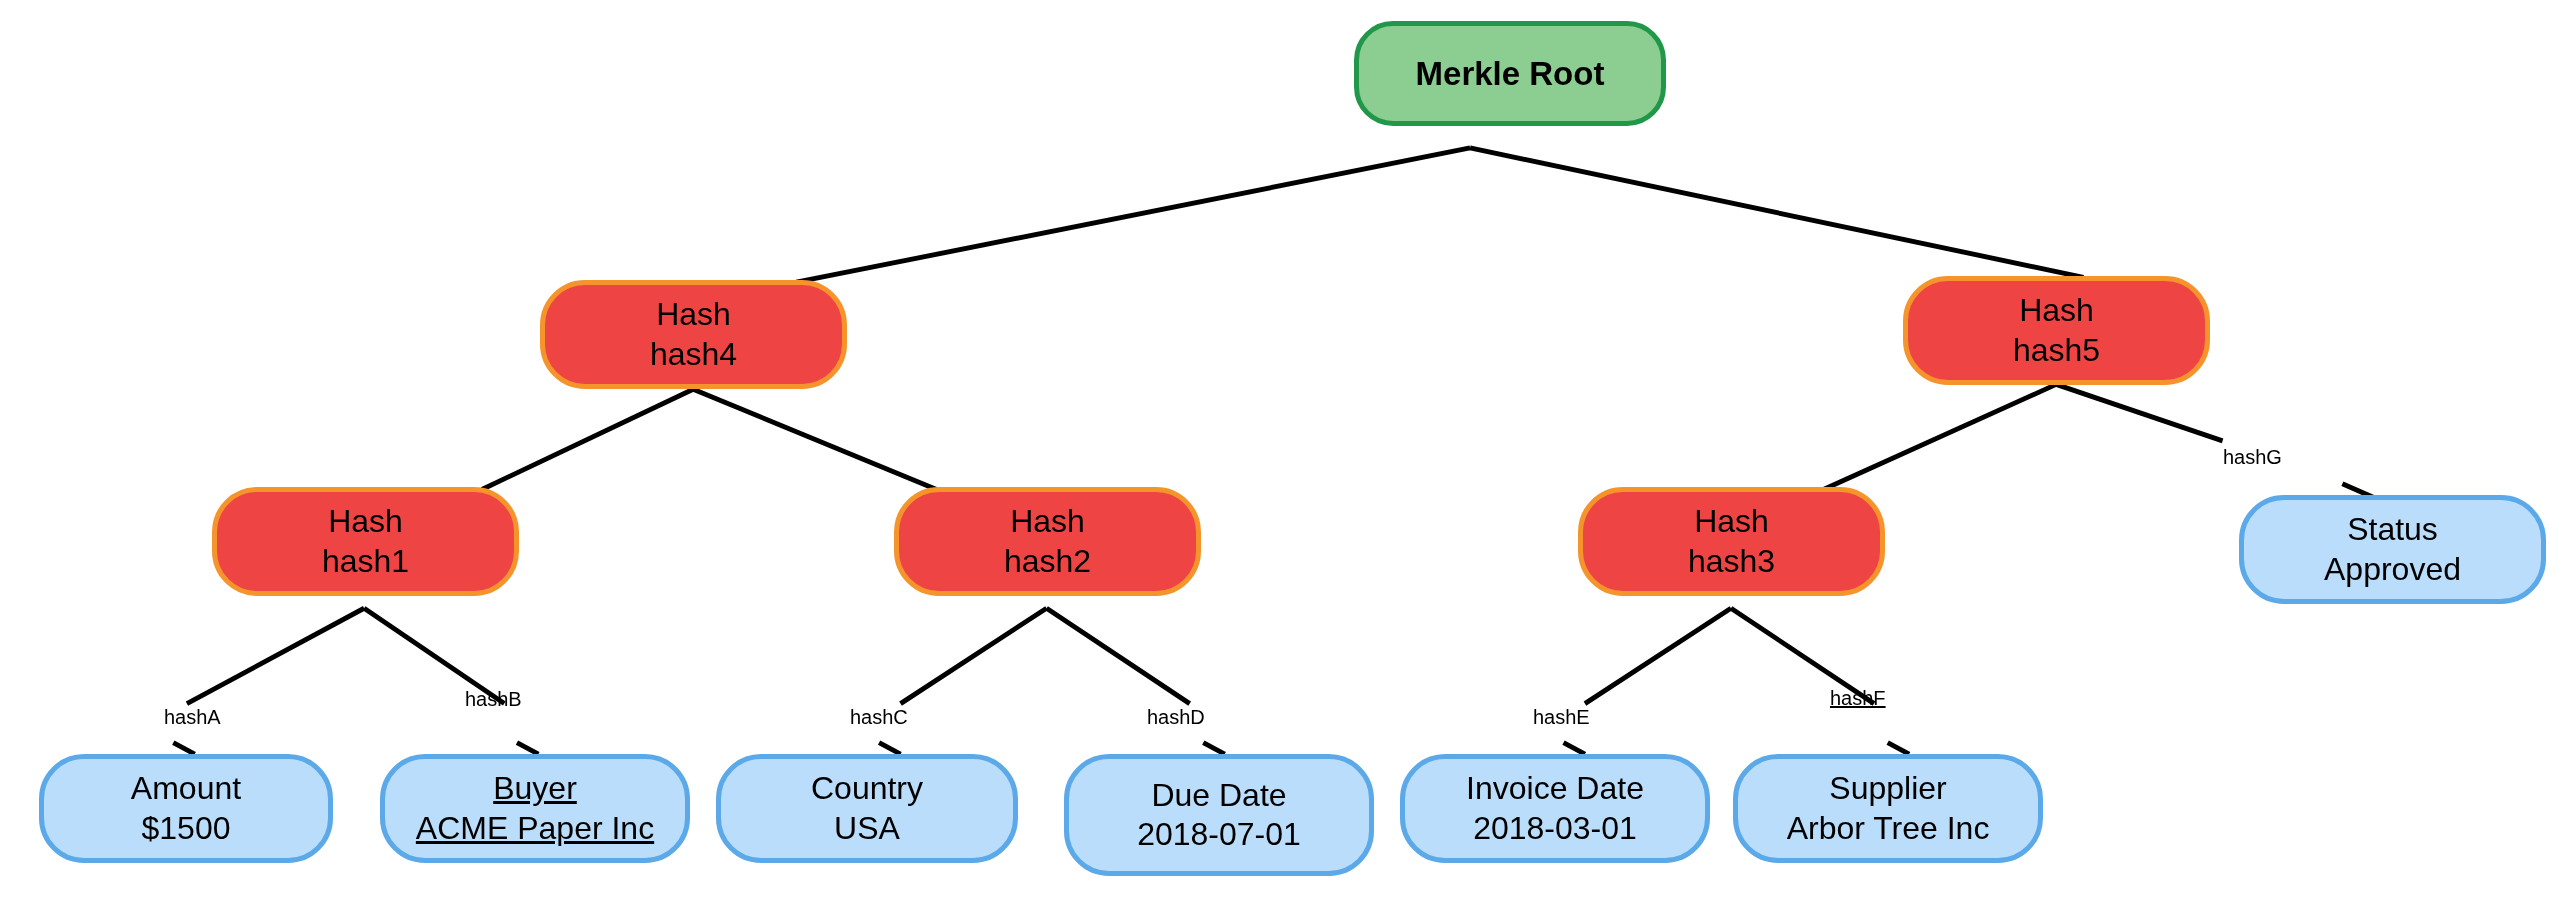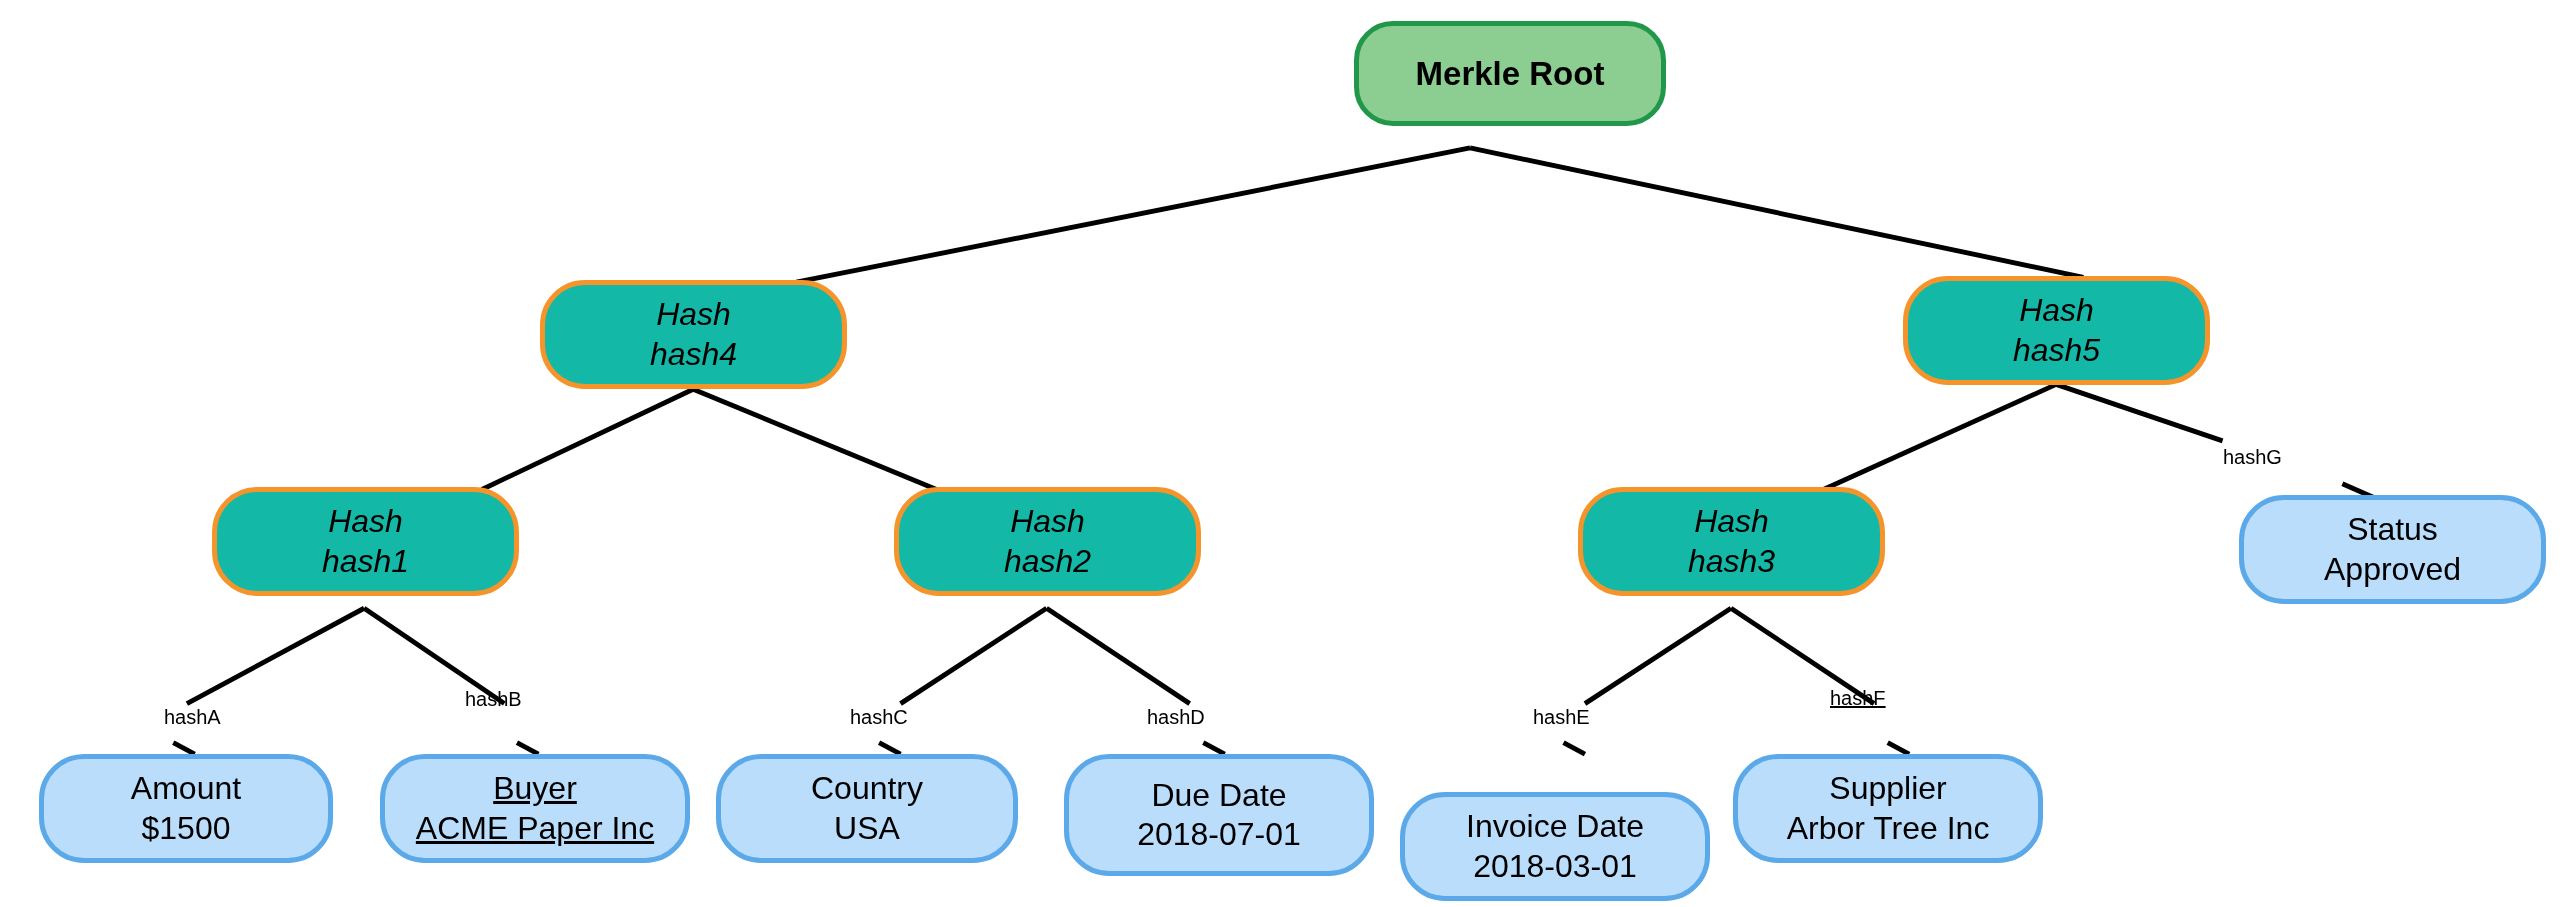--- a/index.html
+++ b/index.html
@@ -5,21 +5,21 @@
   html,body{margin:0;padding:0;background:#ffffff;}
   body{width:2576px;height:907px;overflow:hidden;font-family:"Liberation Sans",sans-serif;}
   #canvas{position:relative;width:2576px;height:907px;background:#ffffff;}
   svg#edges{position:absolute;left:0;top:0;width:2576px;height:907px;overflow:visible;}
   .node{position:absolute;box-sizing:border-box;display:flex;flex-direction:column;
         align-items:center;justify-content:center;text-align:center;color:#000000;
         line-height:1.22;}
   .node .l1,.node .l2{display:block;white-space:nowrap;}
   .n-root{background:#8ccd91;border:5.8px solid #219749;border-radius:39px;
           font-size:33px;font-weight:bold;}
-  .n-hash{background:#14b8a6;border:5.8px solid #f5942a;border-radius:45px;font-size:32px;font-style:italic;}
+  .n-hash{background:#ef4444;border:5.8px solid #f5942a;border-radius:45px;font-size:32px;}
   .n-leaf{background:#b9ddfa;border:5.8px solid #5ba9e8;border-radius:45px;font-size:32px;}
   .elabel{position:absolute;font-size:20px;color:#000000;white-space:nowrap;
           background:transparent;}
 </style>
 </head>
 <body>
 
 <div id="canvas">
 
   <svg id="edges" viewBox="0 0 2646 932" preserveAspectRatio="none">
@@ -106,21 +106,21 @@
   <div class="node n-leaf" style="left:716px;top:754px;width:302px;height:109px;">
     <span class="l1">Country</span>
     <span class="l2">USA</span>
   </div>
 
   <div class="node n-leaf" style="left:1064px;top:754px;width:310px;height:122px;">
     <span class="l1">Due Date</span>
     <span class="l2">2018-07-01</span>
   </div>
 
-  <div class="node n-leaf" style="left:1400px;top:754px;width:310px;height:109px;margin-top:38px;">
+  <div class="node n-leaf" style="left:1400px;top:754px;width:310px;height:109px;">
     <span class="l1">Invoice Date</span>
     <span class="l2">2018-03-01</span>
   </div>
 
   <div class="node n-leaf" style="left:1733px;top:754px;width:310px;height:109px;">
     <span class="l1">Supplier</span>
     <span class="l2">Arbor Tree Inc</span>
   </div>
 
   <div class="elabel" style="left:164px;top:706px;">hashA</div>

